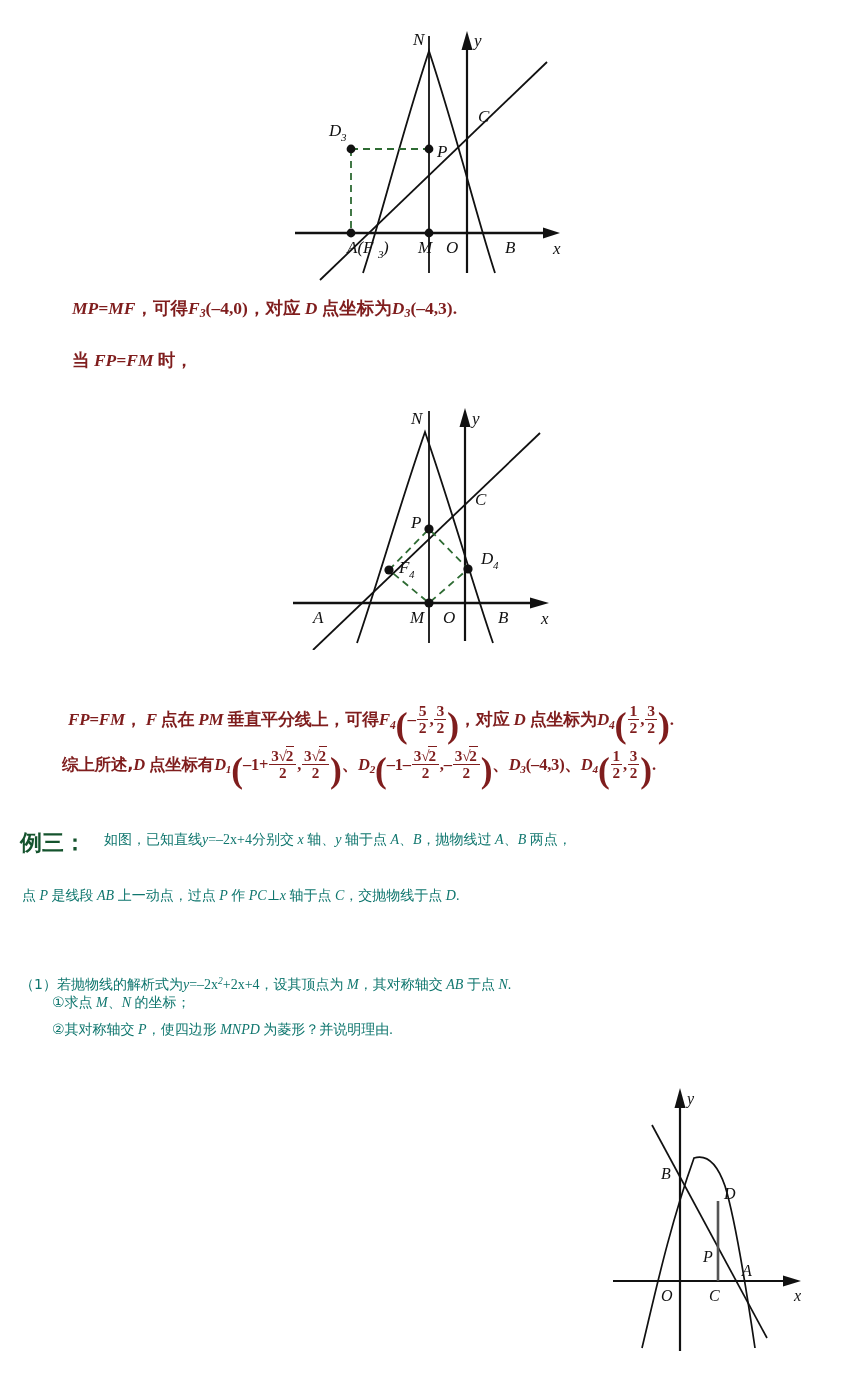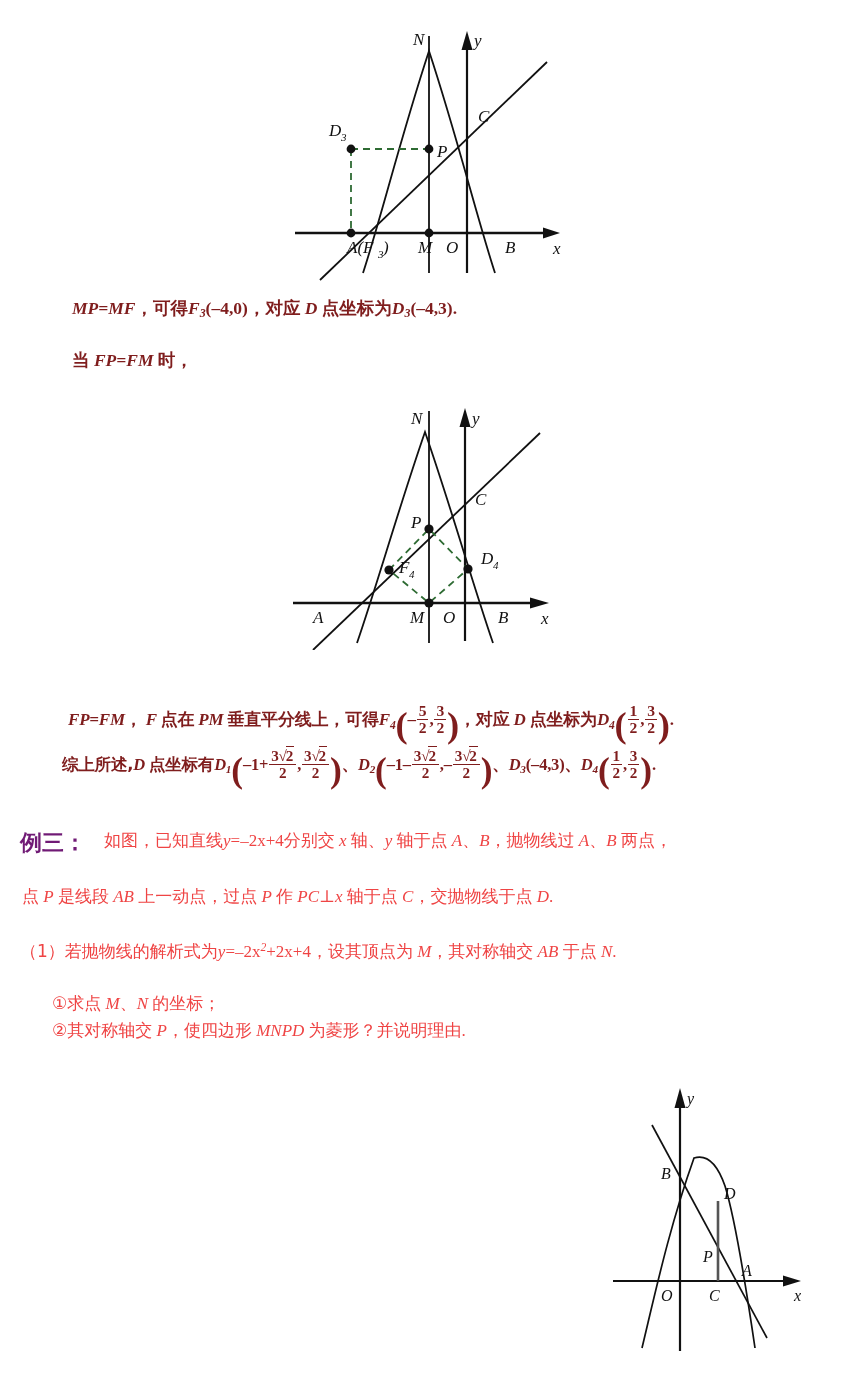--- a/index.html
+++ b/index.html
@@ -39,22 +39,22 @@
     font-weight: bold;
     font-style: italic;
     font-family: "Liberation Serif", "DejaVu Serif", serif;
   }
   .pink .cn {
     font-style: normal;
     font-family: "DejaVu Sans", "Liberation Sans", sans-serif;
     font-weight: bold;
   }
   .black {
-    color: #ef4444;
-    font-size: 17px;
+    color: #0f766e;
+    font-size: 14px;
   }
   .black .cn {
     font-family: "DejaVu Sans", "Liberation Sans", sans-serif;
     font-style: normal;
     font-weight: normal;
   }
   .mi {
     font-style: italic;
     font-family: "Liberation Serif", "DejaVu Serif", serif;
   }
@@ -108,21 +108,21 @@
   .sqrt .bar {
     border-top: 1.1px solid currentColor;
     padding: 0 1px 0 0;
     margin-left: -1px;
   }
   .tight { letter-spacing: -0.2px; }
 
   
   .exam-head {
     position: absolute;
-    color: #701a75;
+    color: #14532d;
     font-weight: bold;
     font-size: 22px;
     font-family: "DejaVu Sans", "Liberation Sans", sans-serif;
     letter-spacing: 0px;
   }
 </style>
 </head>
 <body>
 
 <div class="page">
@@ -243,21 +243,21 @@
   <div class="exam-head" style="left:20px; top:828px;">例三：</div>
 
   <div class="line black" style="left:104px; top:832px;">
     <span class="cn">如图，已知直线</span><span class="mi">y</span><span class="mn">=–2x+4</span><span class="cn">分别交</span> <span class="mi">x</span> <span class="cn">轴、</span><span class="mi">y</span> <span class="cn">轴于点</span> <span class="mi">A</span><span class="cn">、</span><span class="mi">B</span><span class="cn">，</span><span class="cn">抛物线过</span> <span class="mi">A</span><span class="cn">、</span><span class="mi">B</span> <span class="cn">两点，</span>
   </div>
 
   <div class="line black" style="left:22px; top:888px;">
     <span class="cn">点</span> <span class="mi">P</span> <span class="cn">是线段</span> <span class="mi">AB</span> <span class="cn">上一动点，过点</span> <span class="mi">P</span> <span class="cn">作</span> <span class="mi">PC</span><span class="mn">⊥</span><span class="mi">x</span> <span class="cn">轴于点</span> <span class="mi">C</span><span class="cn">，</span><span class="cn">交抛物线于点</span> <span class="mi">D</span><span class="mn">.</span>
   </div>
 
-  <div class="line black" style="left:20px; top:942px;text-align:right;">
+  <div class="line black" style="left:20px; top:977px;text-align:right;">
     <span class="cn">（1）</span><span class="cn">若抛物线的解析式为</span><span class="mi">y</span><span class="mn">=–2x</span><span class="sup">2</span><span class="mn">+2x+4</span><span class="cn">，</span><span class="cn">设其顶点为</span> <span class="mi">M</span><span class="cn">，</span><span class="cn">其对称轴交</span> <span class="mi">AB</span> <span class="cn">于点</span> <span class="mi">N</span><span class="mn">.</span>
   </div>
 
   <div class="line black" style="left:52px; top:995px;">
     <span class="cn">①</span><span class="cn">求点</span> <span class="mi">M</span><span class="cn">、</span><span class="mi">N</span> <span class="cn">的坐标；</span>
   </div>
 
   <div class="line black" style="left:52px; top:1022px;">
     <span class="cn">②</span><span class="cn">其对称轴交</span> <span class="mi">P</span><span class="cn">，</span><span class="cn">使四边形</span> <span class="mi">MNPD</span> <span class="cn">为菱形？并说明理由</span><span class="mn">.</span>
   </div>

